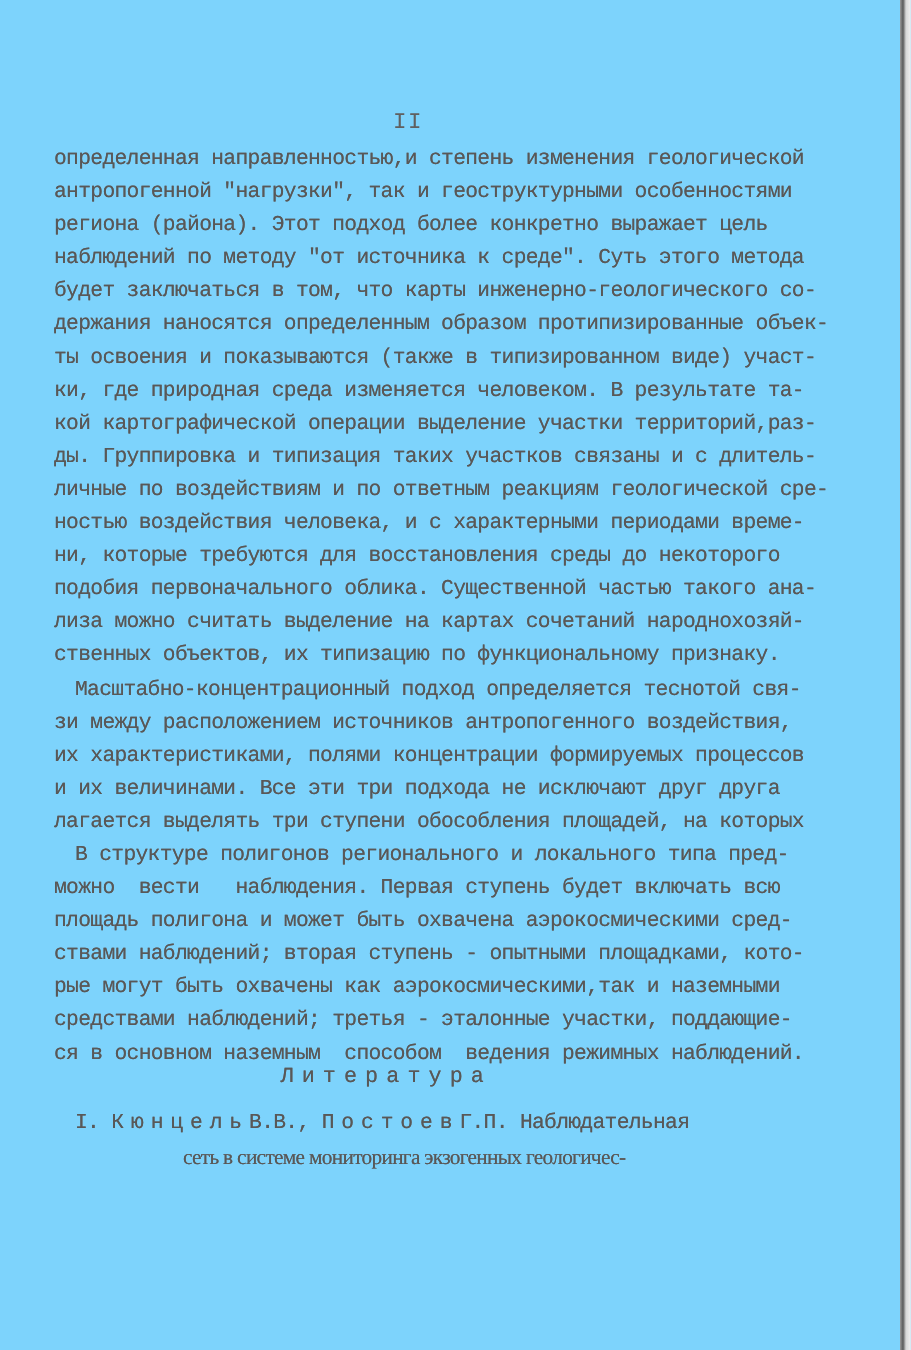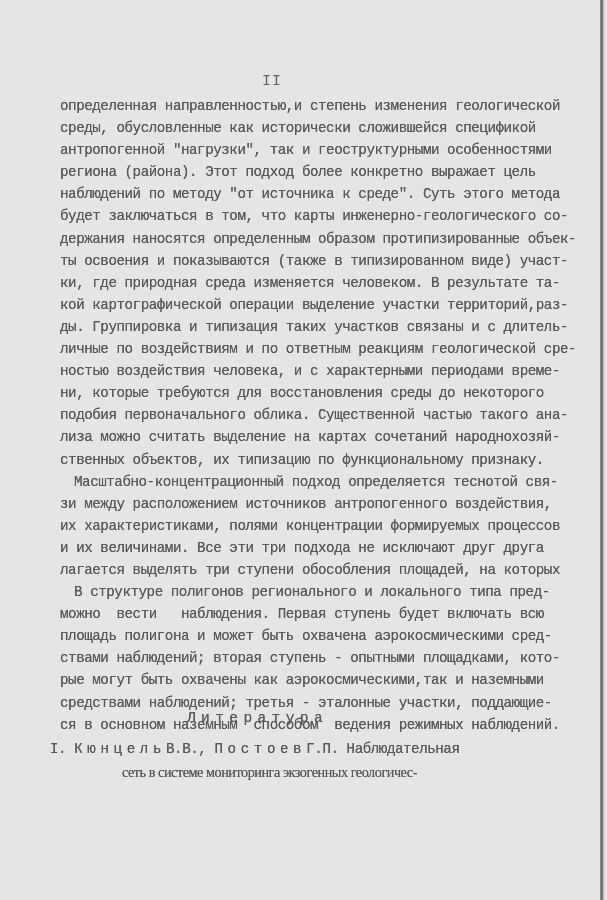--- a/index.html
+++ b/index.html
@@ -13,42 +13,41 @@
       position: relative;
       overflow: hidden;
       font-family: "Liberation Mono", "DejaVu Sans Mono", monospace;
       color: #585858;
     }
     .page {
       position: absolute;
       left: 0; top: 0;
       width: 600px;
       height: 900px;
-      background: #e5e5e5;
+      background: #7dd3fc;
     }
     .right-edge {
       position: absolute;
       left: 600px; top: 0;
       width: 7px; height: 900px;
       background: linear-gradient(to right, #9a9a9a 0px, #5a5a5a 2px, #d8d8d8 4px, #efefef 7px);
     }
     .page-number {
       position: absolute;
       left: 262px;
       top: 73px;
       font-size: 15px;
       letter-spacing: 1px;
       color: #606060;
     }
     .body-text {
       position: absolute;
       left: 36px;
       top: 95px;
       width: 520px;
-      margin-left: 24px;
     }
     .line {
       display: block;
       height: 22.1px;
       line-height: 22px;
       font-size: 14.2px;
       white-space: pre;
       letter-spacing: -0.45px;
       text-shadow: 0 0 0.4px #6a6a6a;
     }
@@ -77,21 +76,20 @@
 </head>
 <body>
 
 <div class="page">
 
   <div class="page-number">II</div>
 
   <div class="body-text">
 
     <span class="line">определенная направленностью,и степень изменения геологической</span>
-    <span class="line">среды, обусловленные как исторически сложившейся спецификой</span>
     <span class="line">антропогенной "нагрузки", так и геоструктурными особенностями</span>
     <span class="line">региона (района). Этот подход более конкретно выражает цель</span>
     <span class="line">наблюдений по методу "от источника к среде". Суть этого метода</span>
     <span class="line">будет заключаться в том, что карты инженерно-геологического со-</span>
     <span class="line">держания наносятся определенным образом протипизированные объек-</span>
     <span class="line">ты освоения и показываются (также в типизированном виде) участ-</span>
     <span class="line">ки, где природная среда изменяется человеком. В результате та-</span>
     <span class="line">кой картографической операции выделение участки территорий,раз-</span>
     <span class="line">ды. Группировка и типизация таких участков связаны и с длитель-</span>
     <span class="line">личные по воздействиям и по ответным реакциям геологической сре-</span>

